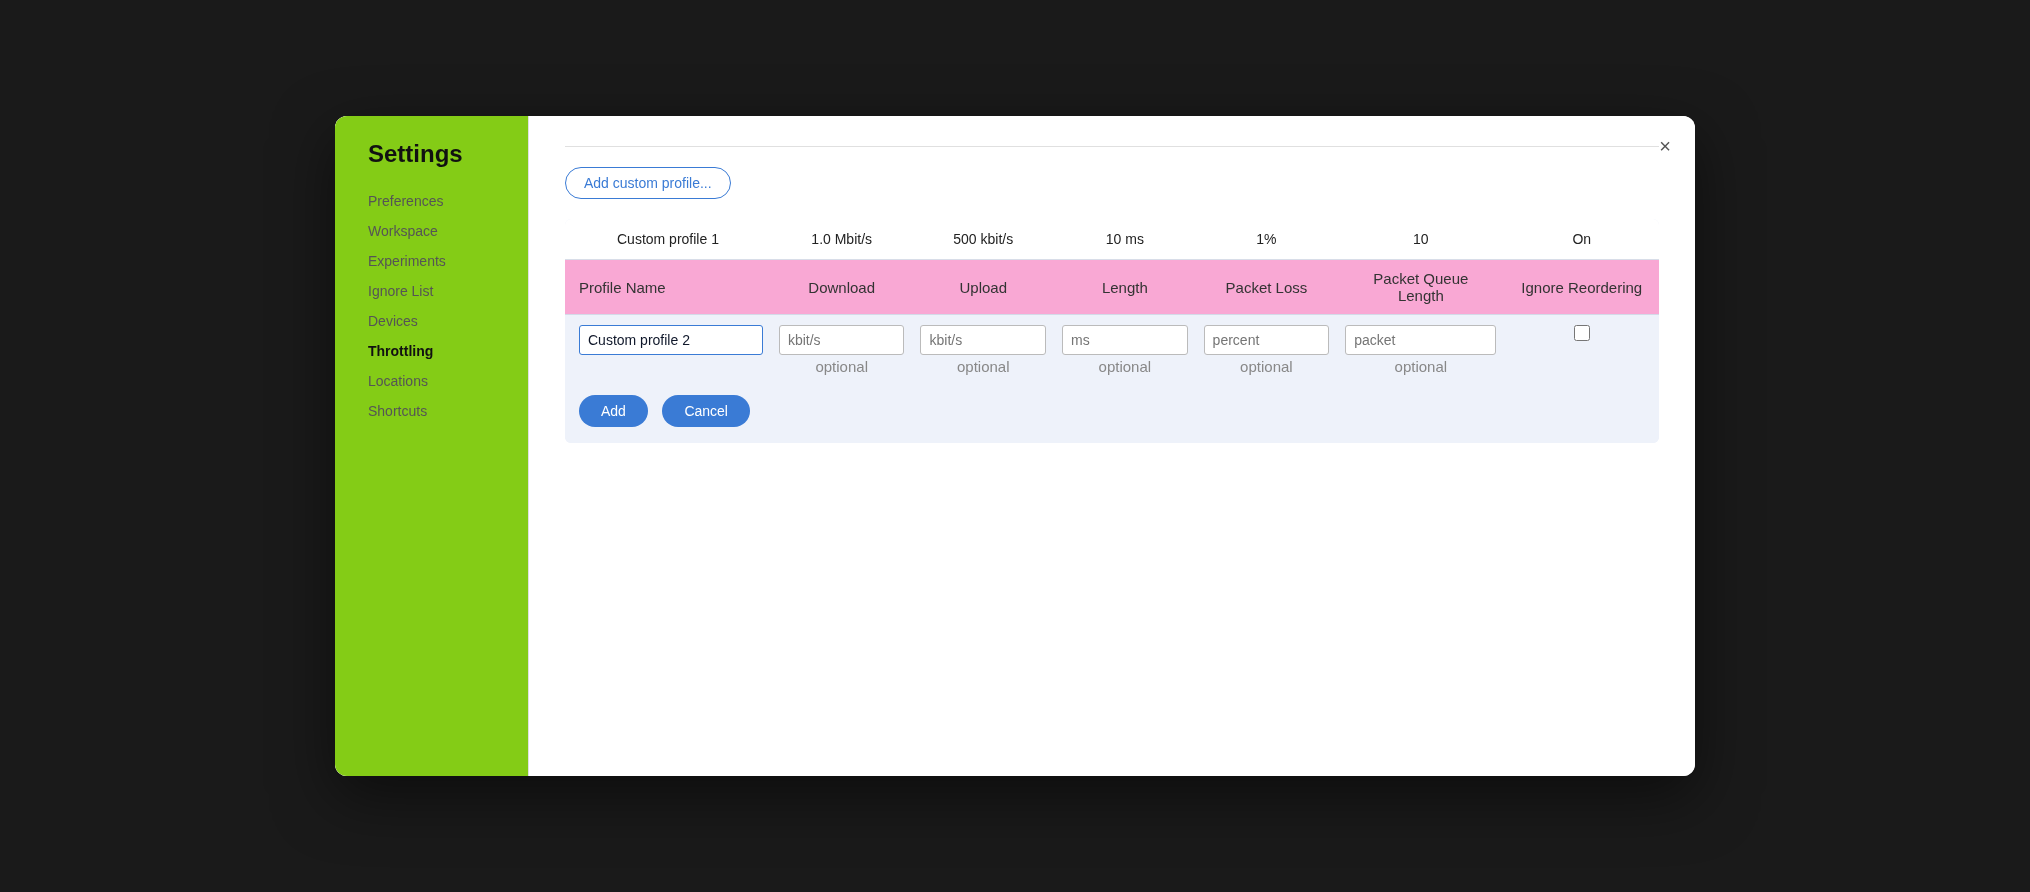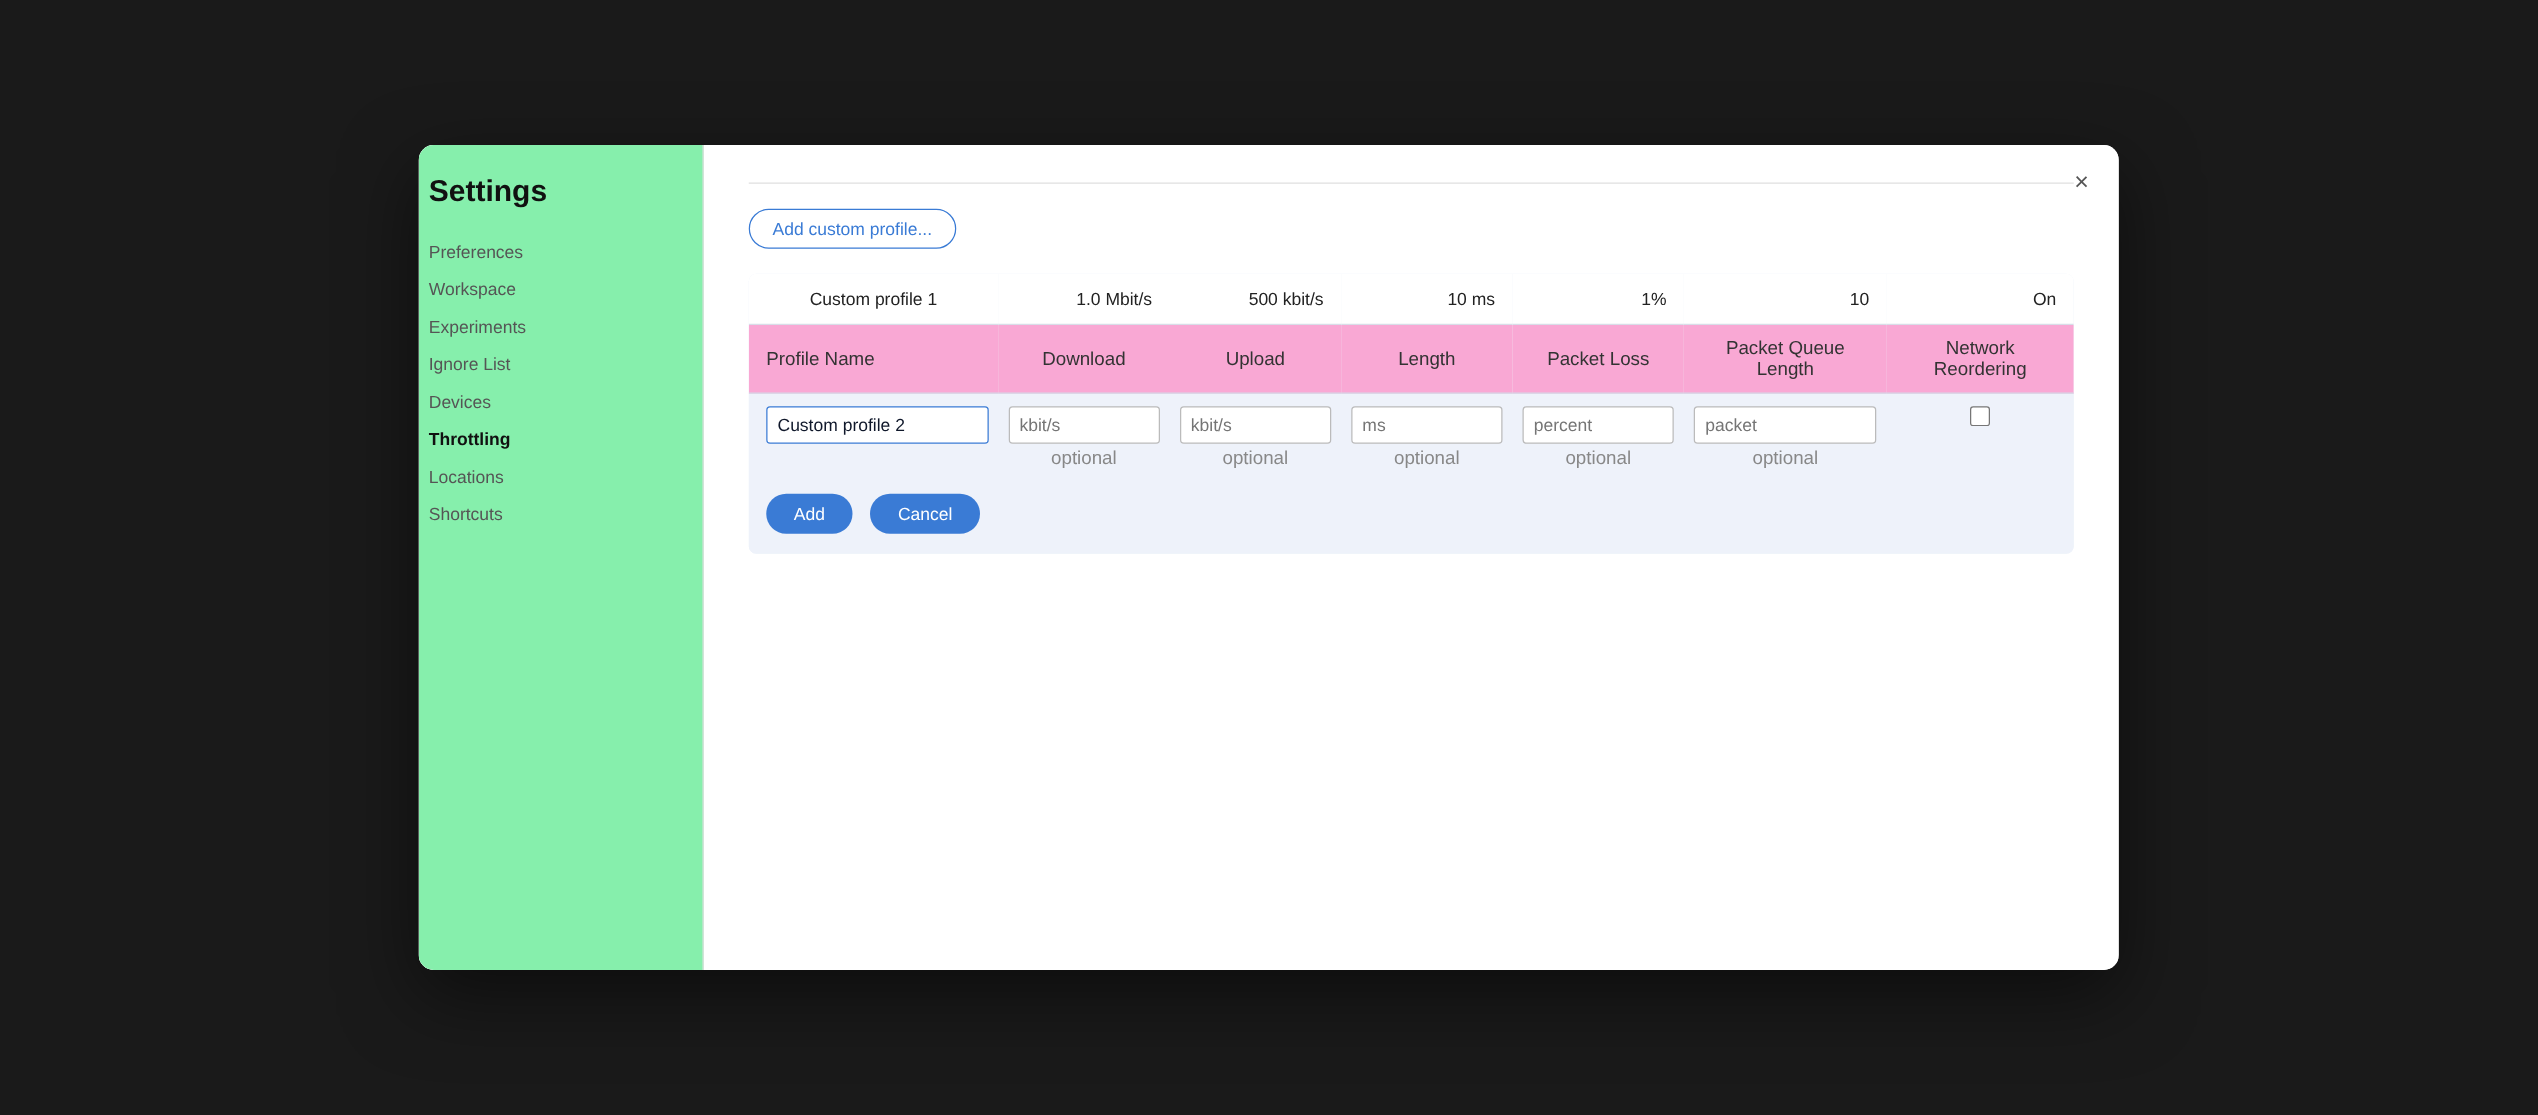--- a/index.html
+++ b/index.html
@@ -49,24 +49,24 @@
       font-size: 14px;
       font-weight: 600;
       color: #222;
     }
     .window-body {
       display: flex;
       flex: 1;
       background: white;
     }
     .sidebar {
-      width: 228px;
-      background: #86efac;
+      width: 194px;
+      background: #84cc16;
       border-right: 1px solid #e0e0e0;
-      padding: 24px 0 24px 8px;
+      padding: 24px 0 24px 33px;
       flex-shrink: 0;
     }
     .sidebar-title {
       font-size: 24px;
       font-weight: 700;
       color: #111;
       margin-bottom: 18px;
     }
     .sidebar-item {
       padding: 7px 0;
@@ -123,21 +123,21 @@
       border-radius: 6px;
       overflow: hidden;
     }
     
     .existing-row td {
       padding: 12px 14px;
       font-size: 14px;
       color: #222;
       border-bottom: 1px solid #d8dde8;
       background: white;
-      text-align: right;
+      text-align: center;
     }
     .existing-row td:first-child {
       text-align: center;
     }
     
     .header-row th {
       padding: 10px 14px;
       font-size: 15px;
       font-weight: 400;
       color: #333;
@@ -255,21 +255,21 @@
           <td class="col-reorder">On</td>
         </tr>
 
         <tr class="header-row">
           <th class="col-name">Profile Name</th>
           <th class="col-download">Download</th>
           <th class="col-upload">Upload</th>
           <th class="col-latency">Length</th>
           <th class="col-loss">Packet Loss</th>
           <th class="col-queue">Packet Queue Length</th>
-          <th class="col-reorder">Network Reordering</th>
+          <th class="col-reorder">Ignore Reordering</th>
         </tr>
 
         <tr class="new-profile-row">
           <td class="col-name">
             <input class="form-input" type="text" value="Custom profile 2" style="">
           </td>
           <td class="col-download">
             <input class="form-input no-focus" type="text" placeholder="kbit/s" style="">
             <div class="input-hint">optional</div>
           </td>

